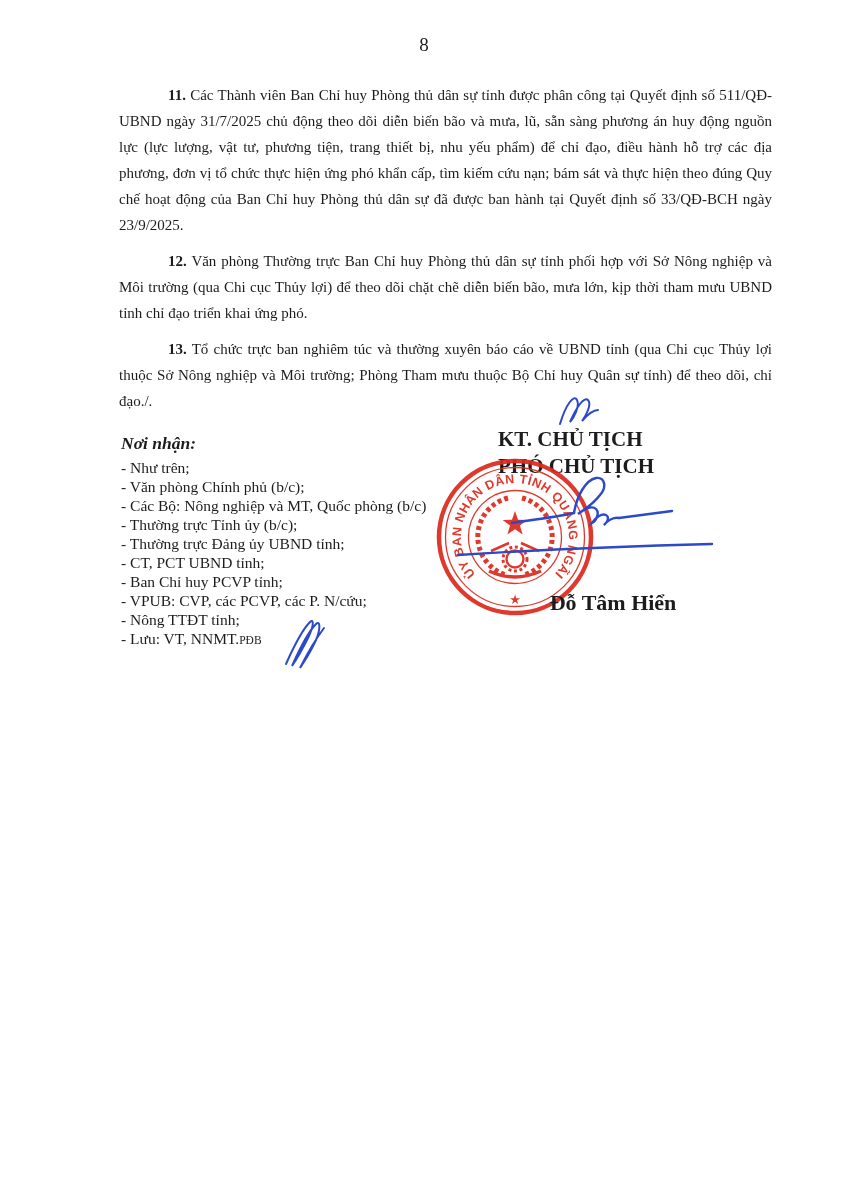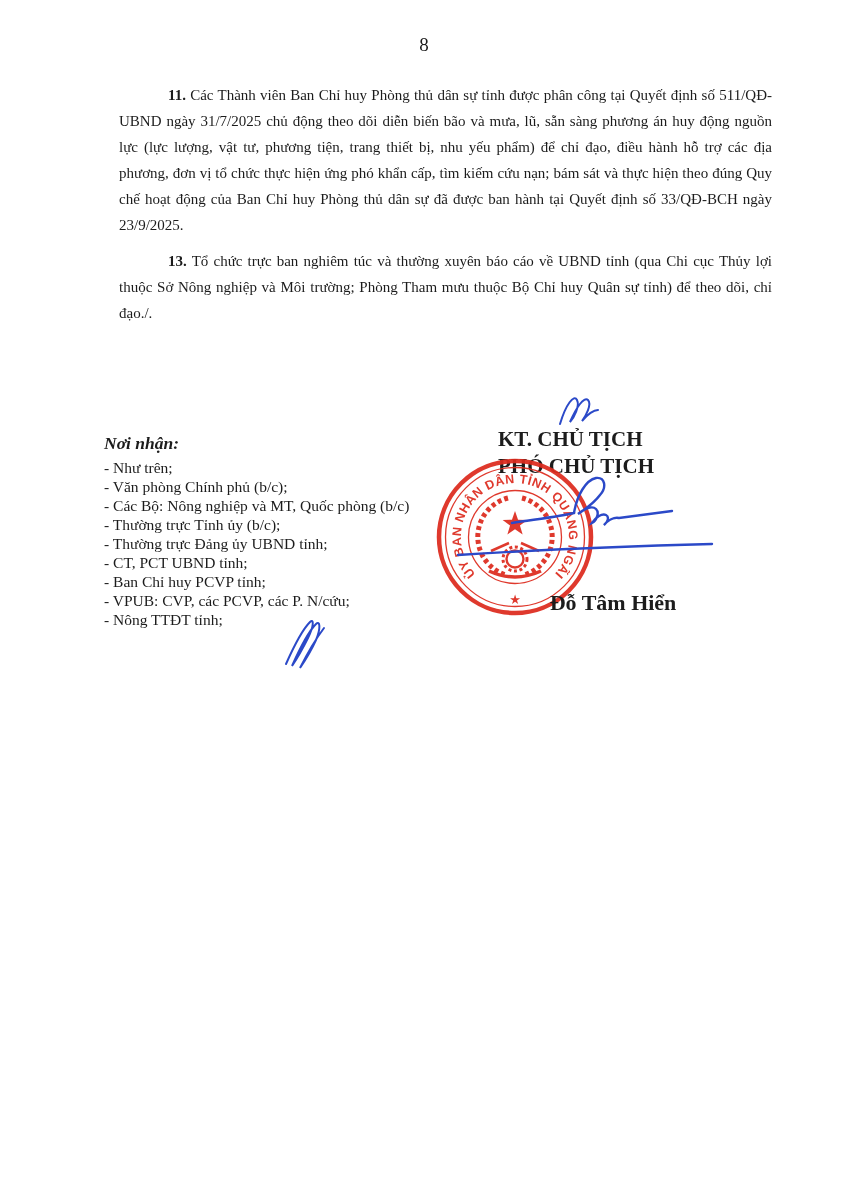--- a/index.html
+++ b/index.html
@@ -16,21 +16,21 @@
     position:absolute;top:34px;left:0;right:0;
     text-align:center;font-size:19px;
   }
   .body-text{
     position:absolute;top:82px;left:119px;width:653px;
     font-size:15px;line-height:26px;text-align:justify;
   }
   .body-text p{margin:0 0 10px 0;text-indent:49px;}
   .para-num{font-weight:bold;}
   .recipients{
-    position:absolute;left:104px;top:434px;width:330px;
+    position:absolute;left:121px;top:434px;width:330px;
     font-size:15.5px;line-height:19px;
   }
   .recipients-heading{
     font-weight:bold;font-style:italic;font-size:17.5px;margin-bottom:5px;
   }
   .recipient-small{font-size:11.5px;}
   .sig-titles{
     position:absolute;left:498px;top:426px;width:230px;
     font-weight:bold;font-size:21px;line-height:27px;
   }
@@ -47,20 +47,21 @@
 </style>
 </head>
 <body>
 
 <div class="page">
 
   <div class="page-number">8</div>
 
   <div class="body-text">
     <p><span class="para-num">11.</span><span> Các Thành viên Ban Chỉ huy Phòng thủ dân sự tỉnh được phân công tại Quyết định số 511/QĐ-UBND ngày 31/7/2025 chủ động theo dõi diễn biến bão và mưa, lũ, sẵn sàng phương án huy động nguồn lực (lực lượng, vật tư, phương tiện, trang thiết bị, nhu yếu phẩm) để chỉ đạo, điều hành hỗ trợ các địa phương, đơn vị tổ chức thực hiện ứng phó khẩn cấp, tìm kiếm cứu nạn; bám sát và thực hiện theo đúng Quy chế hoạt động của Ban Chỉ huy Phòng thủ dân sự đã được ban hành tại Quyết định số 33/QĐ-BCH ngày 23/9/2025.</span></p>
+    <p><span class="para-num">12.</span><span> Văn phòng Thường trực Ban Chỉ huy Phòng thủ dân sự tỉnh phối hợp với Sở Nông nghiệp và Môi trường (qua Chi cục Thủy lợi) để theo dõi chặt chẽ diễn biến bão, mưa lớn, kịp thời tham mưu UBND tỉnh chỉ đạo triển khai ứng phó.</span></p>
     <p><span class="para-num">13.</span><span> Tổ chức trực ban nghiêm túc và thường xuyên báo cáo về UBND tỉnh (qua Chi cục Thủy lợi thuộc Sở Nông nghiệp và Môi trường; Phòng Tham mưu thuộc Bộ Chỉ huy Quân sự tỉnh) để theo dõi, chỉ đạo./.</span></p>
   </div>
 
   <svg class="ink paraph-1" viewBox="0 0 50 40" fill="none" stroke="currentColor" stroke-width="2" stroke-linecap="round">
     <path d="M 8 36 C 14 16 22 6 25 12 C 28 18 22 30 18 34 C 24 20 32 8 36 12 C 40 16 34 28 30 33 C 36 26 42 22 46 22"></path>
   </svg>
 
   <div class="sig-titles">
     <div>KT. CHỦ TỊCH</div>
     <div>PHÓ CHỦ TỊCH</div>
@@ -102,19 +103,20 @@
     <div class="recipients-heading">Nơi nhận:</div>
     <div>- Như trên;</div>
     <div>- Văn phòng Chính phủ (b/c);</div>
     <div>- Các Bộ: Nông nghiệp và MT, Quốc phòng (b/c)</div>
     <div>- Thường trực Tỉnh ủy (b/c);</div>
     <div>- Thường trực Đảng ủy UBND tỉnh;</div>
     <div>- CT, PCT UBND tỉnh;</div>
     <div>- Ban Chỉ huy PCVP tỉnh;</div>
     <div>- VPUB: CVP, các PCVP, các P. N/cứu;</div>
     <div>- Nông TTĐT tỉnh;</div>
+    <div><span>- Lưu: VT, NNMT.</span><span class="recipient-small">PĐB</span></div>
   </div>
 
   <svg class="ink paraph-2" viewBox="0 0 56 56" fill="none" stroke="currentColor" stroke-width="2" stroke-linecap="round">
     <path d="M 10 48 C 18 30 28 12 34 6 C 38 2 38 10 32 22 C 26 34 20 44 16 50 C 24 32 34 14 40 8 C 44 4 45 12 40 24 C 35 35 28 46 24 52 C 32 36 42 20 48 12"></path>
   </svg>
 
 </div>
 
 </body></html>

